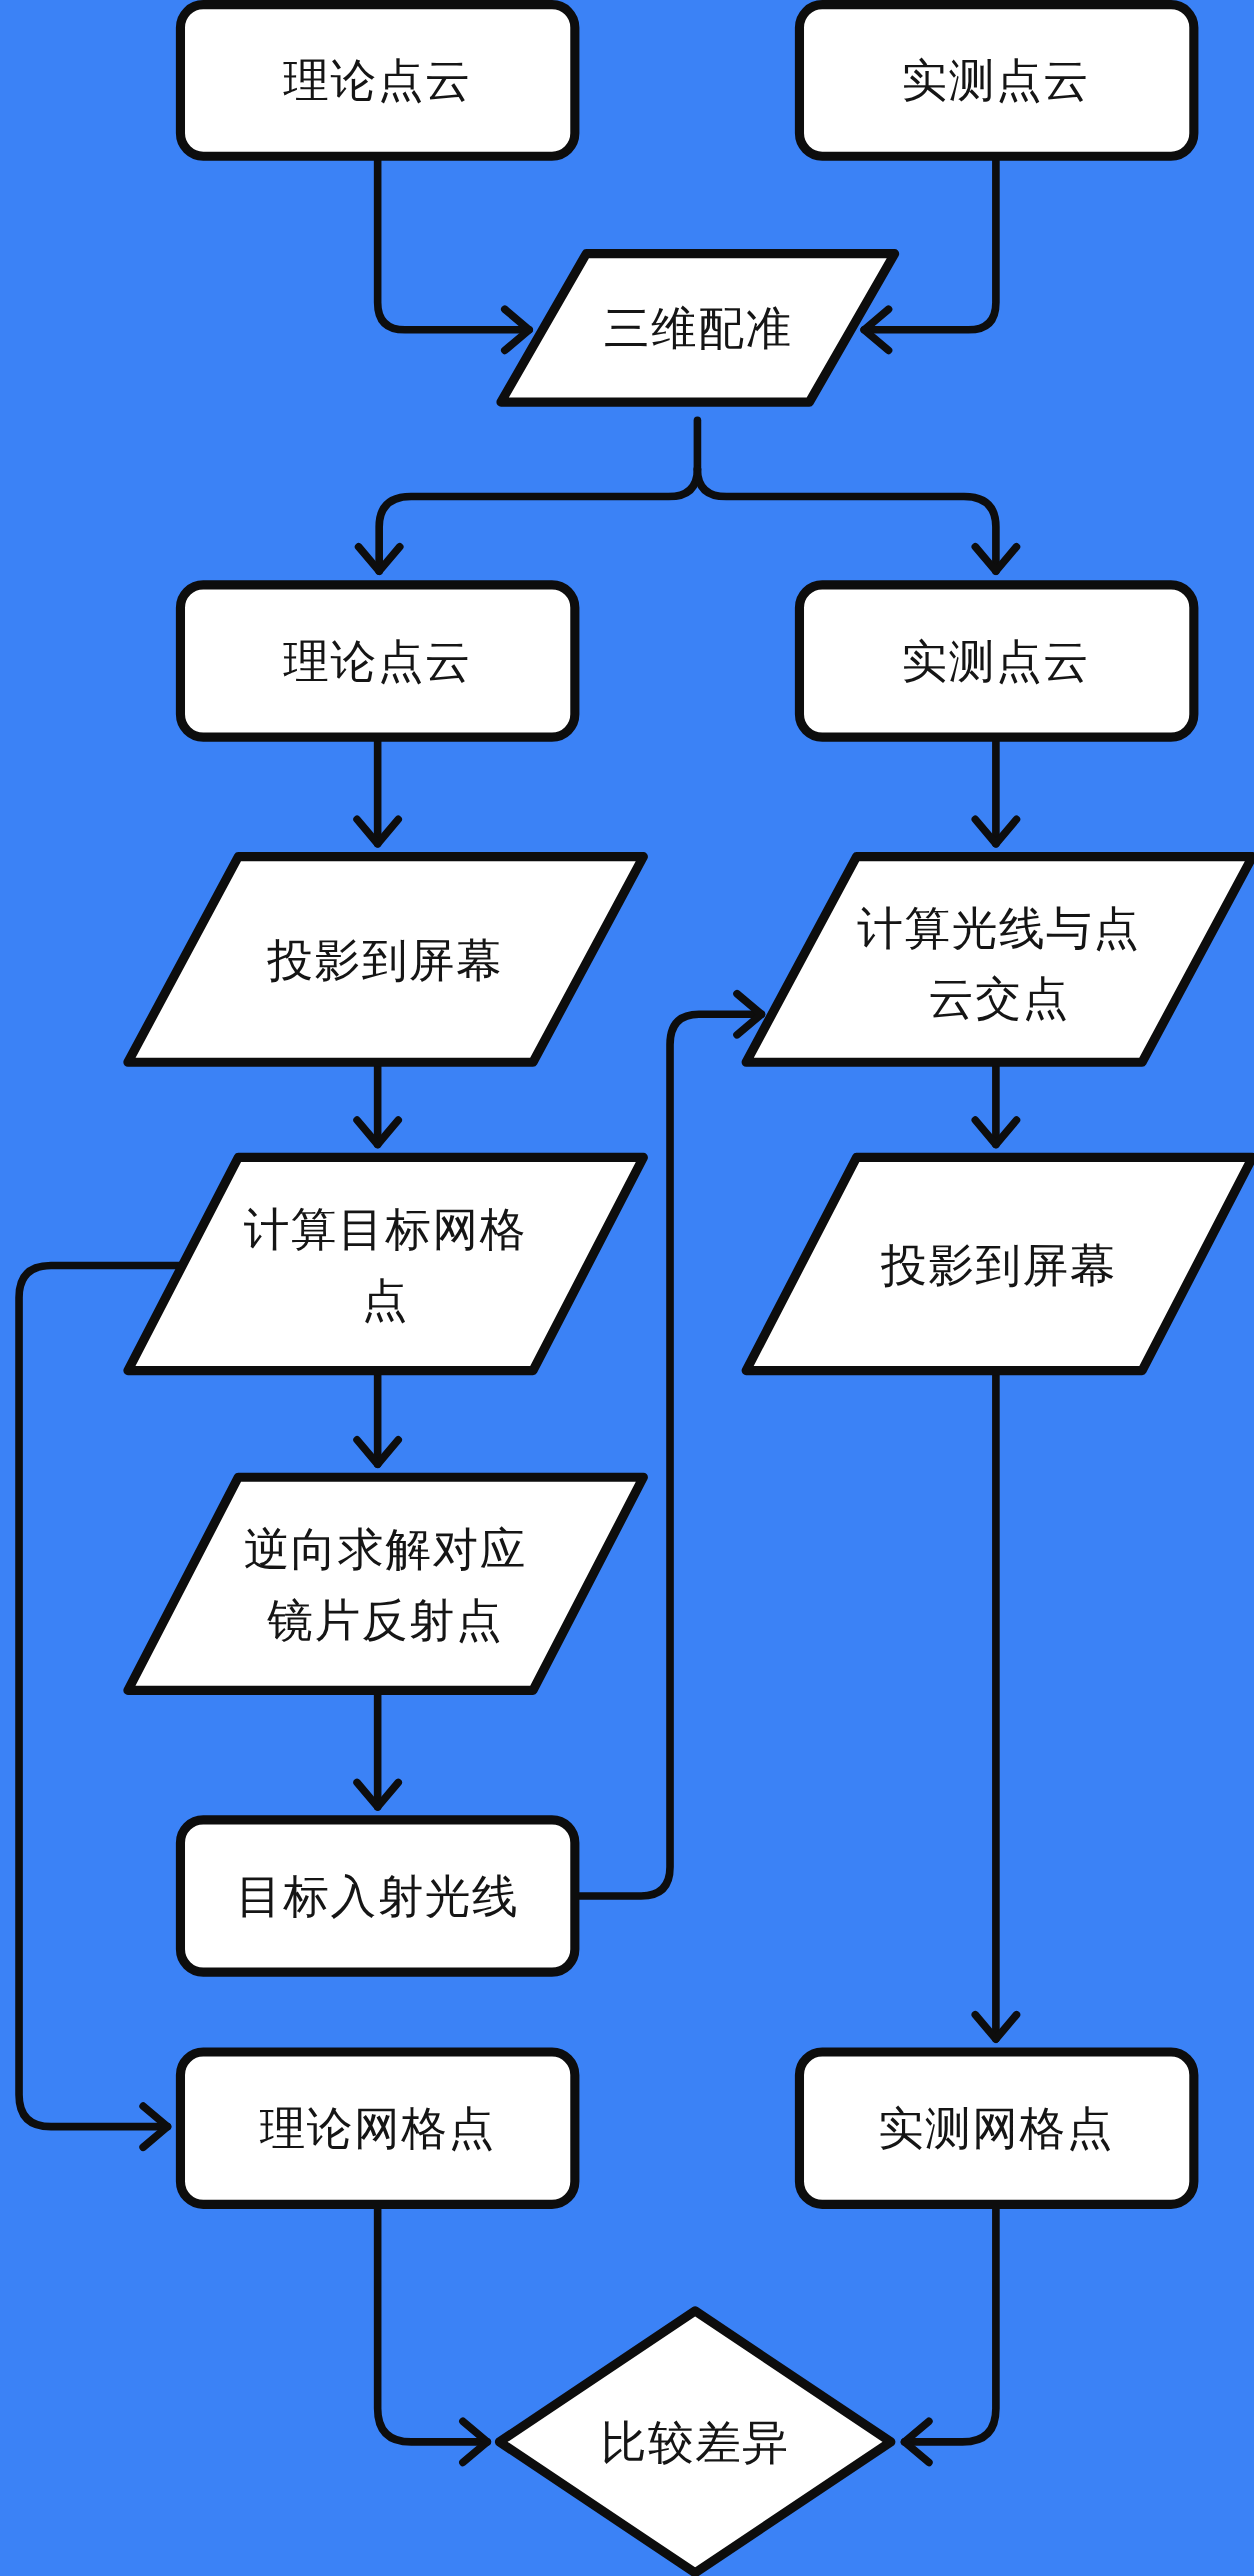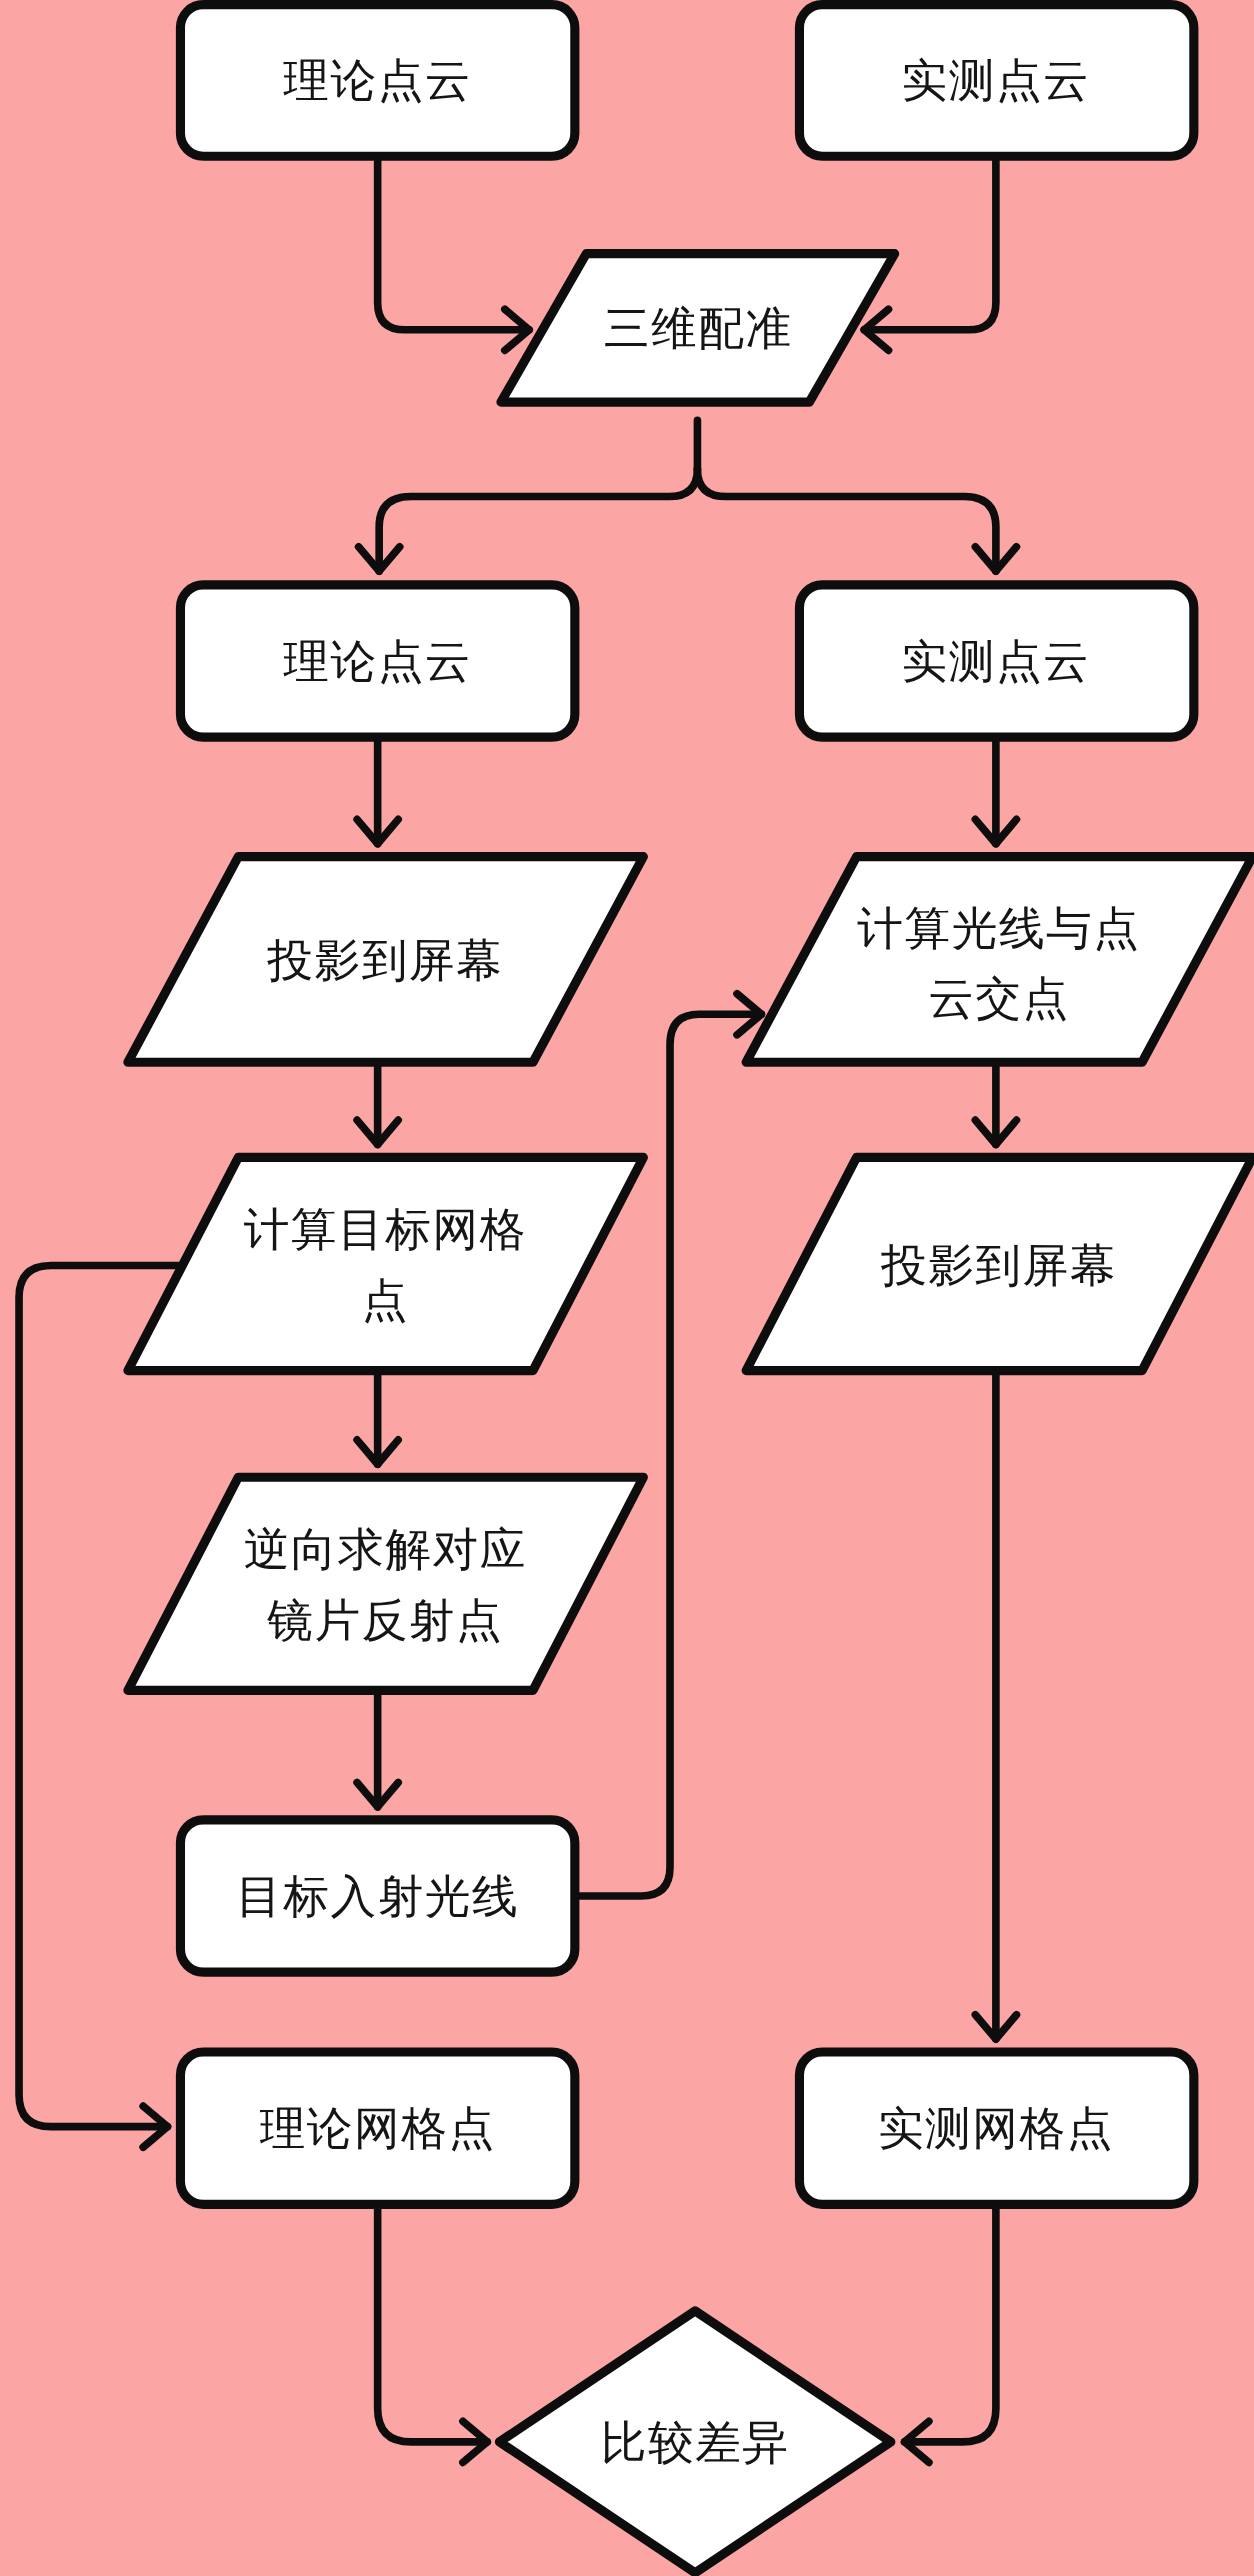--- a/index.html
+++ b/index.html
@@ -1,16 +1,16 @@
 <!DOCTYPE html>
 <html style="font-size:12.2px"><head>
 <meta charset="utf-8">
 <style>
   html,body{margin:0;padding:0;background:#ffffff;}
-  .page{width:1254px;height:2576px;background:#fca5a5;position:relative;overflow:hidden;}
+  .page{width:1254px;height:2576px;background:#3b82f6;position:relative;overflow:hidden;}
   svg{display:block;}
   .node-shape{fill:#ffffff;stroke:#0d0d0d;stroke-width:12;stroke-linejoin:round;}
   .edge{fill:none;stroke:#0d0d0d;stroke-width:10;stroke-linecap:round;stroke-linejoin:round;}
   .lbl{
     font-family:"Liberation Sans","DejaVu Sans",sans-serif;
     font-size:60px;
     fill:#151515;
     text-anchor:middle;
     letter-spacing:2px;
   }

